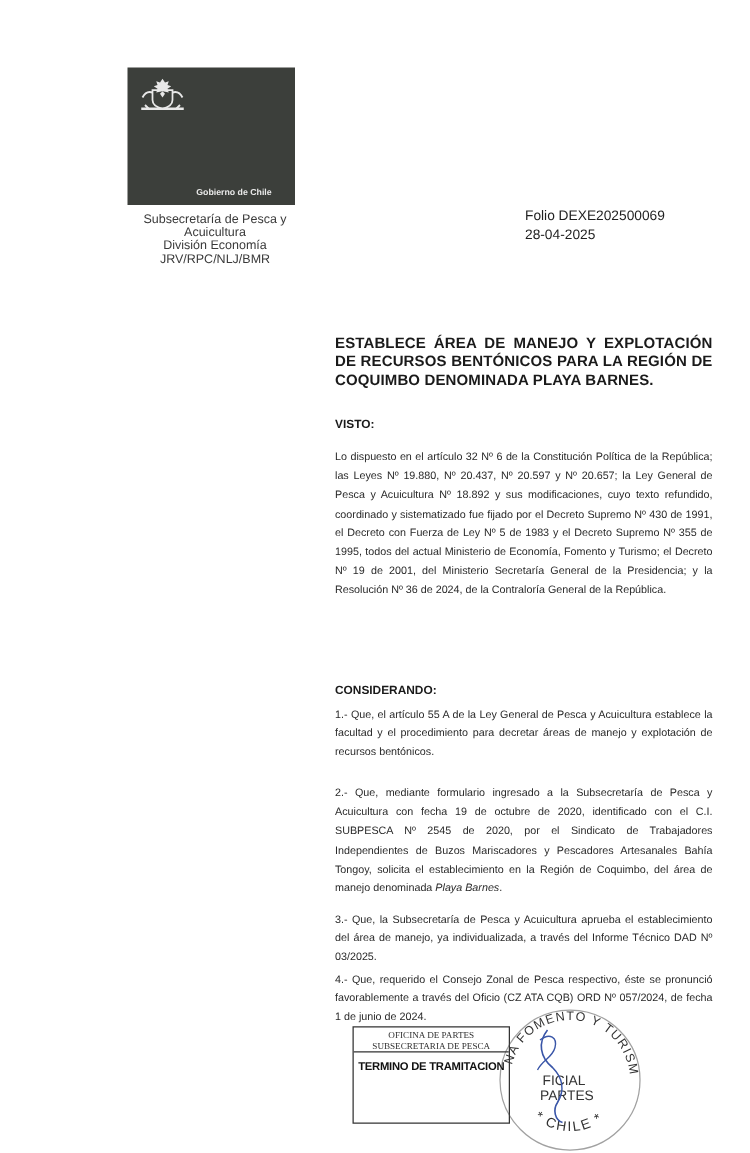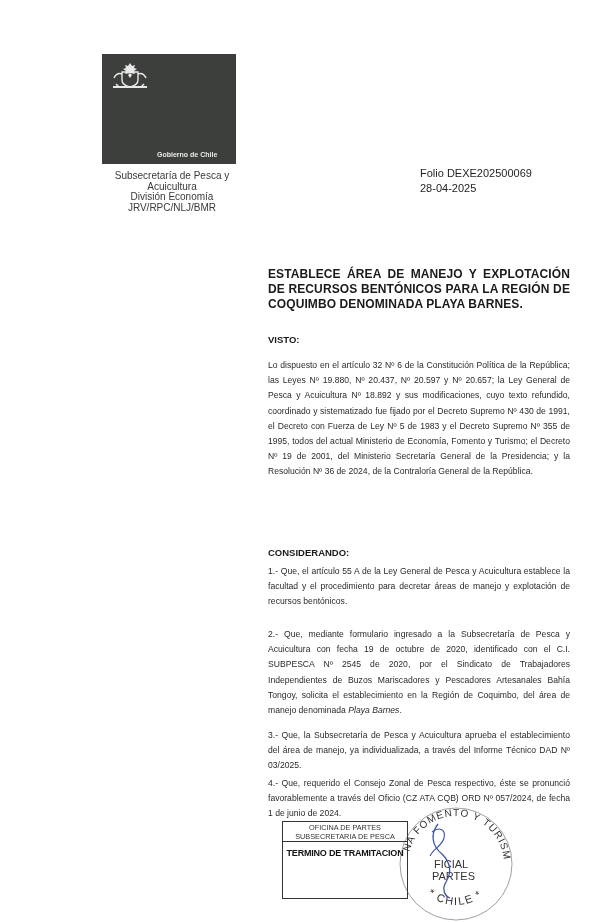--- a/index.html
+++ b/index.html
@@ -35,21 +35,21 @@
   }
   .para {
     position:absolute; left:268px; width:302px; font-size:8.6px; line-height:15.2px;
     text-align:justify; color:#2a2a2a;
   }
   .para b i, .para .bi { font-weight:normal; font-style:italic; }
   .stamp-box {
     position:absolute; left:282px; top:821px; width:126px; height:78px;
     border:1.5px solid #333; box-sizing:border-box; background:transparent;
   }
-  .stamp-box .row1 { text-align:center; font-size:7.3px; line-height:8.5px; color:#333; padding-top:2px; border-bottom:1.2px solid #333; height:20px; box-sizing:border-box; }
+  .stamp-box .row1 { text-align:center; font-size:7.3px; line-height:8.5px; color:#333; padding-top:2px; border-bottom:1.2px solid #333; height:20px; box-sizing:border-box;font-family:Liberation Serif, serif; }
   .stamp-box .row2 { text-align:center; font-size:9.5px; letter-spacing:2px; color:#222; height:33px; line-height:33px; border-bottom:1.5px solid #333; box-sizing:border-box; font-family:"Liberation Sans Narrow","Liberation Sans",sans-serif; }
   .stamp-box .row3 { text-align:center; font-size:9px; line-height:22px; color:#111; font-weight:bold; letter-spacing:-0.2px; }
   .seal { position:absolute; left:394px; top:804px; width:124px; height:118px; }
 </style>
 </head>
 <body>
 
 <div class="logo">
   <svg class="crest" viewBox="0 0 40 32">
     <path d="M20 3 l2 3 3-1 -1 3 3 1 -3 2 1 3 -5-1 -5 1 1-3 -3-2 3-1 -1-3 3 1z" fill="#e8e8e8"></path>

